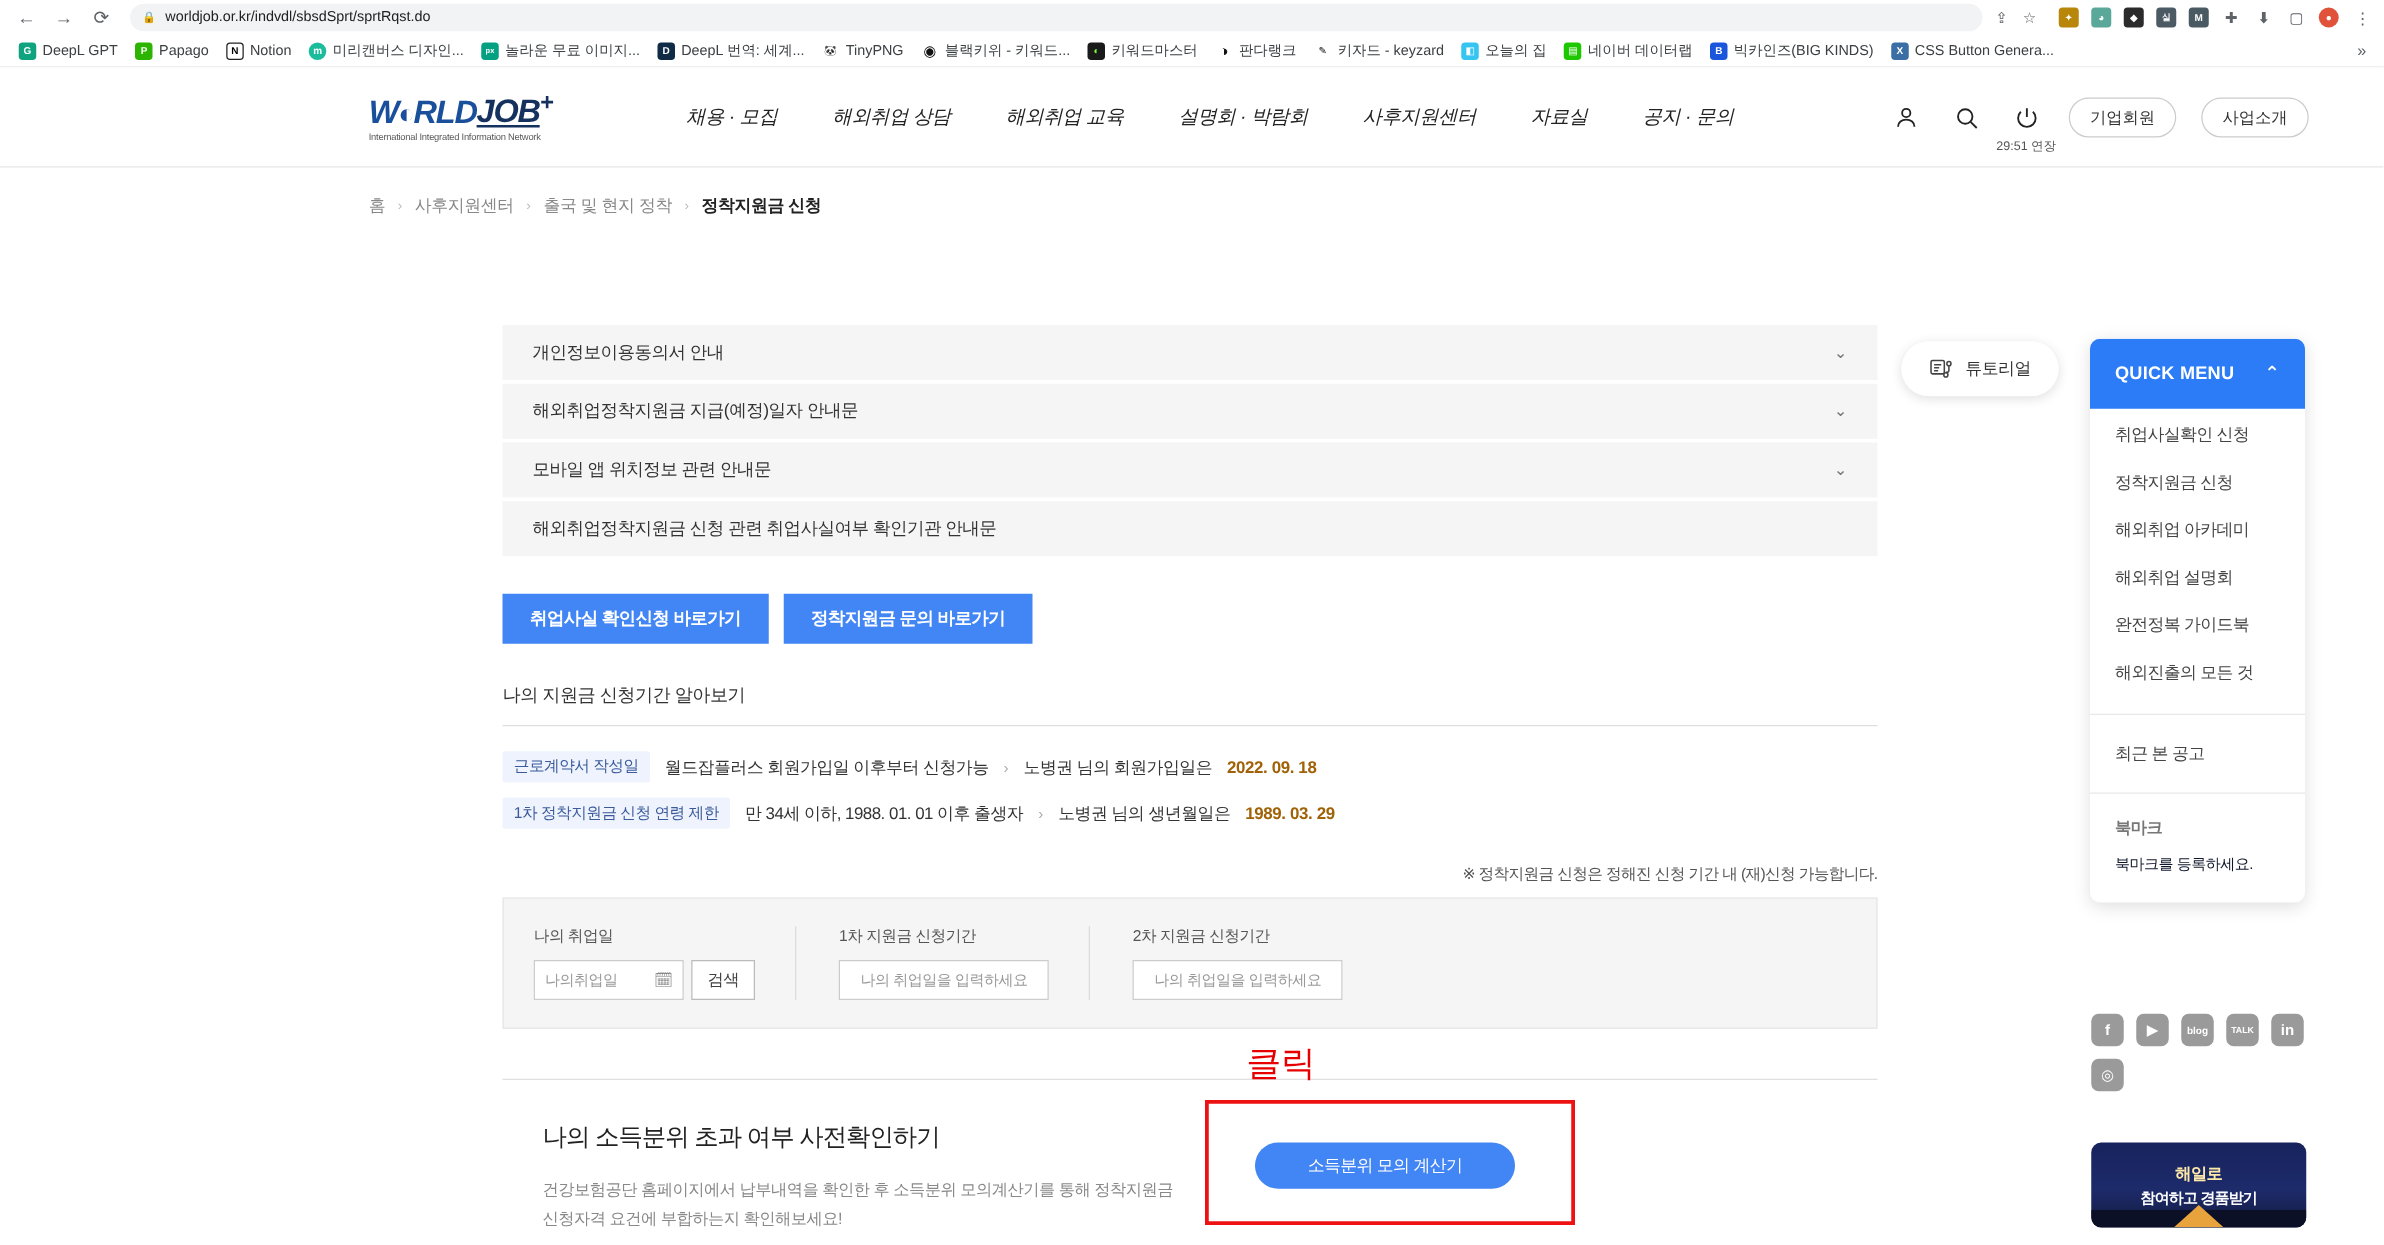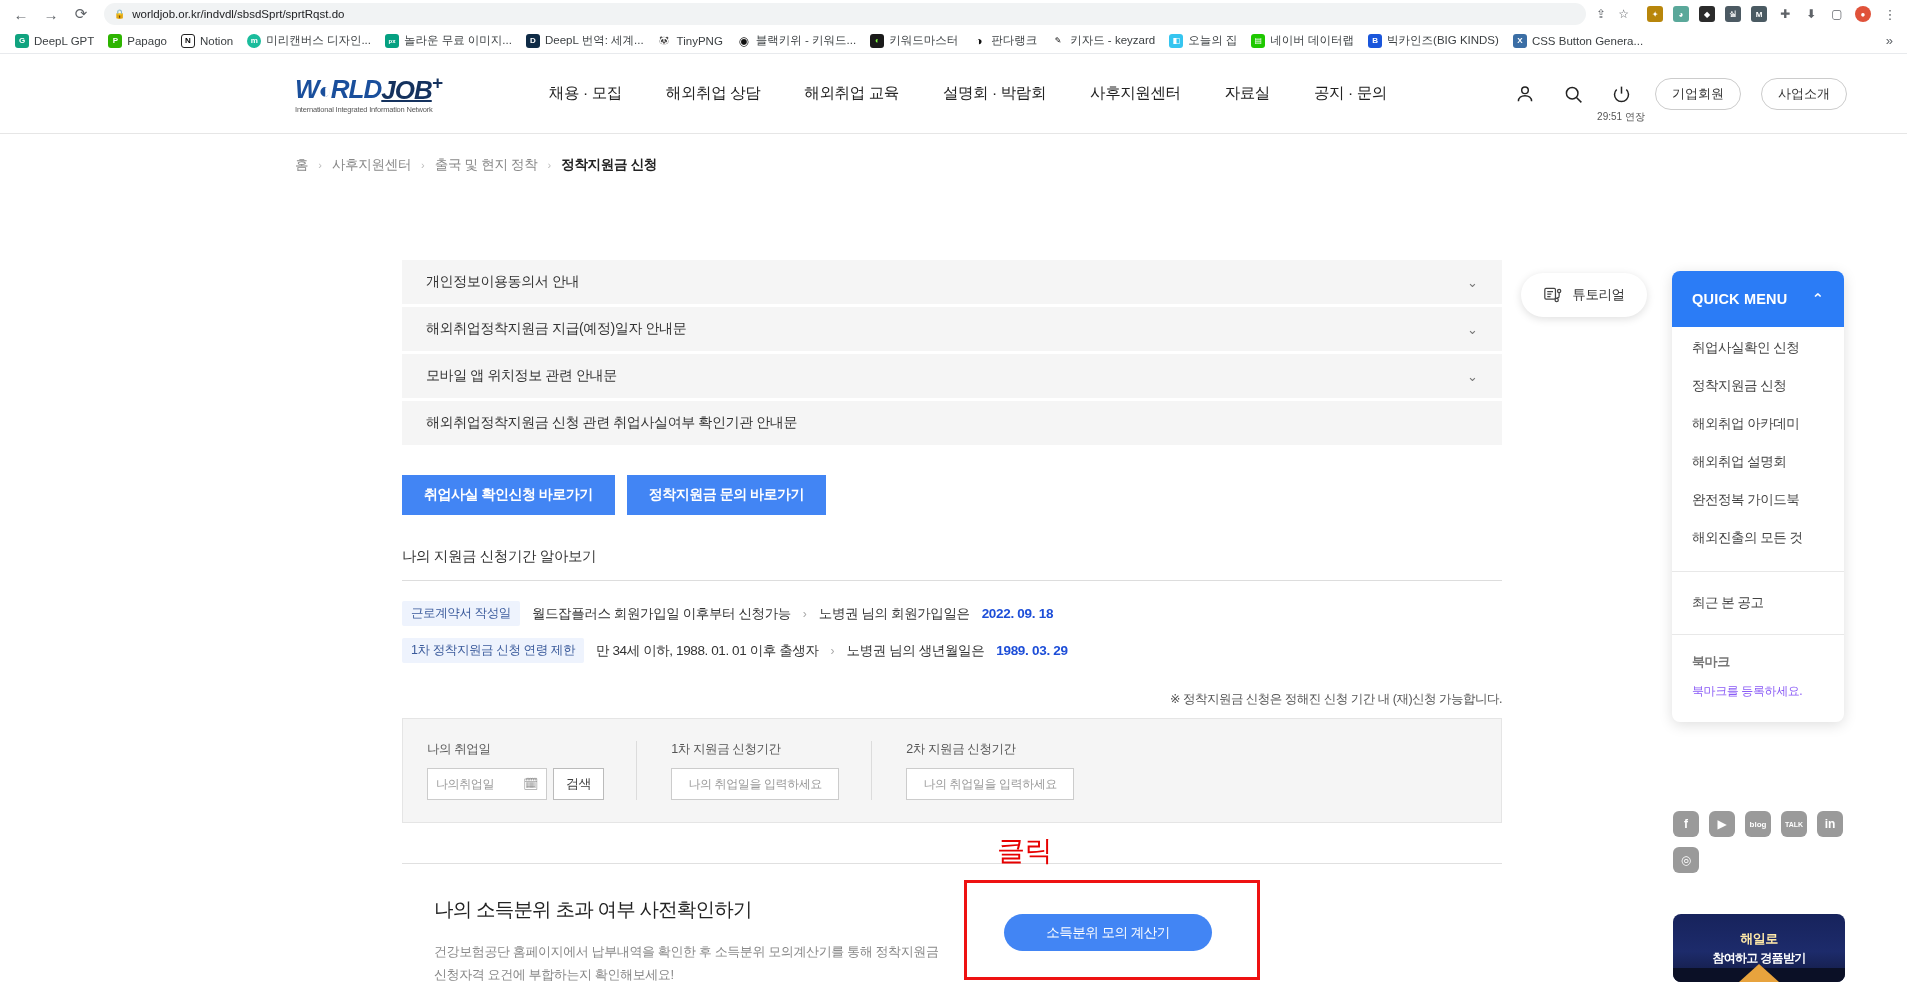--- a/index.html
+++ b/index.html
@@ -75,21 +75,21 @@
   .logo-main {
     font-size: 26px; font-weight: 800; letter-spacing: -1px;
     font-style: italic; line-height: 1;
     font-family: "Liberation Sans", sans-serif;
   }
   .logo-world { color: #1a4f9c; }
   .logo-job { color: #15325e; text-decoration: underline; }
   .logo-plus { color: #15325e; font-size: 19px; vertical-align: super; }
   .logo-sub { font-size: 7.5px; color: #5a5a5a; margin-top: 3px; letter-spacing: -0.2px; }
 
-  .main-nav { display: flex; align-items: center; gap: 44px; margin-left: 107px; }
+  .main-nav { display: flex; align-items: center; gap: 44px; margin-left: 107px; font-style: italic; }
   .nav-item {
     font-size: 15.5px; color: #222; cursor: pointer; white-space: nowrap;
     letter-spacing: -0.4px;
   }
 
   .header-right {
     position: absolute; right: 60px; top: 0; height: 80px;
     display: flex; align-items: center; gap: 20px;
   }
   .hdr-icon-btn {
@@ -139,21 +139,21 @@
   .hr { height: 1px; background: #ddd; margin-top: 14px; }
 
   .info-rows { padding: 14px 0 0 0; }
   .info-row { display: flex; align-items: center; gap: 12px; padding: 6px 0; font-size: 13.5px; }
   .tag {
     background: #eef3fd; color: #3a5a9b; font-size: 12.5px;
     padding: 4px 9px; border-radius: 2px; white-space: nowrap; letter-spacing: -0.4px;
   }
   .info-text { color: #333; letter-spacing: -0.4px; }
   .info-arrow { color: #aaa; font-size: 12px; }
-  .info-value { color: #1d4ed8; font-weight: bold; letter-spacing: -0.3px; }
+  .info-value { color: #a16207; font-weight: bold; letter-spacing: -0.3px; }
 
   .note { text-align: right; font-size: 12.5px; color: #555; margin-top: 22px; letter-spacing: -0.5px; }
 
   .panel {
     background: #f5f5f5; border: 1px solid #e5e5e5; margin-top: 10px;
     padding: 22px 24px; display: flex; align-items: flex-start; gap: 0;
   }
   .field-group { padding-right: 32px; }
   .field-group + .field-group { border-left: 1px solid #dcdcdc; padding-left: 34px; }
   .field-label { font-size: 12.5px; color: #555; margin-bottom: 10px; letter-spacing: -0.4px; }
@@ -212,21 +212,21 @@
   }
   .qm-list { padding: 2px 0 10px 0; }
   .qm-item {
     padding: 10px 20px; font-size: 13.5px; color: #444;
     cursor: pointer; letter-spacing: -0.5px; white-space: nowrap;
   }
   .qm-divider { height: 1px; background: #e8e8e8; margin: 4px 0; }
   .qm-recent { padding: 18px 20px; font-size: 13.5px; color: #444; cursor: pointer; letter-spacing: -0.5px; }
   .qm-bm-block { padding: 14px 20px 22px 20px; }
   .qm-bm-title { font-size: 13px; color: #777; font-weight: bold; letter-spacing: -0.4px; }
-  .qm-bm-empty { font-size: 12px; color: #8b5cf6; margin-top: 12px; letter-spacing: -0.4px; }
+  .qm-bm-empty { font-size: 12px; color: #0f172a; margin-top: 12px; letter-spacing: -0.4px; }
 
   .social {
     position: absolute; left: 1673px; top: 757px; width: 172px;
     display: flex; flex-wrap: wrap; gap: 10px;
   }
   .soc {
     width: 26px; height: 26px; background: #9a9a9a; border-radius: 6px;
     display: flex; align-items: center; justify-content: center;
     color: #fff; cursor: pointer; font-size: 12px; font-weight: bold;
   }

